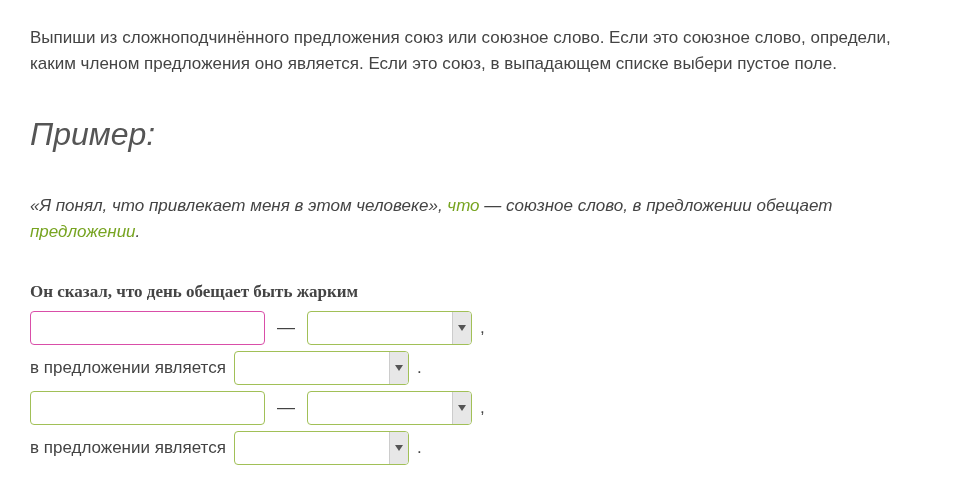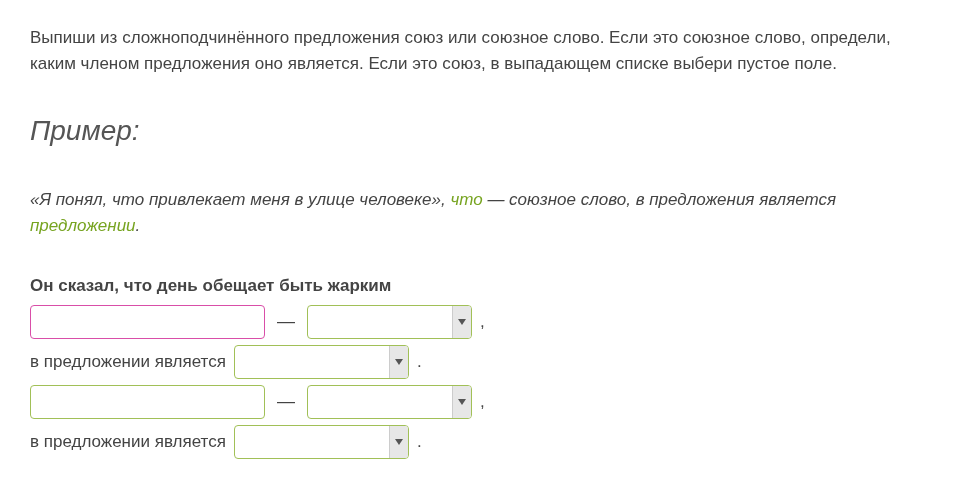--- a/index.html
+++ b/index.html
@@ -13,37 +13,38 @@
     background: #fff;
   }
   .wrap {
     padding: 25px 30px 30px 30px;
   }
   .instr {
     margin-bottom: 34px;
   }
   .example-heading {
     font-style: italic;
-    font-size: 28px;
+    font-size: 32px;
     color: #555;
     margin: 25px 0 35px 0;
     font-weight: 400;
   }
   .example-body {
     font-style: italic;
     margin-bottom: 35px;
   }
   .green {
     color: #77a421;
     margin-top: 39px;
   }
   .sentence {
     font-weight: 700;
     margin-bottom: 6px;
     margin-top: 18px;
+    font-family: Liberation Serif, serif;
   }
   .row {
     display: flex;
     align-items: center;
     flex-wrap: wrap;
     gap: 0;
     margin-bottom: 6px;
   }
   .txtin {
     box-sizing: border-box;
@@ -106,21 +107,21 @@
 </head>
 <body>
 
 <div class="wrap">
 
   <div class="instr">Выпиши из сложноподчинённого предложения союз или союзное слово. Если это союзное слово, определи, каким членом предложения оно является. Если это союз, в выпадающем списке выбери пустое поле.</div>
 
   <div class="example-heading">Пример:</div>
 
   <div class="example-body">
-    <span>«Я понял, что привлекает меня в улице человеке», </span><span class="green">что</span><span> — союзное слово, в предложения является </span><span class="green">предложении</span><span>.</span>
+    <span>«Я понял, что привлекает меня в этом человеке», </span><span class="green">что</span><span> — союзное слово, в предложении обещает </span><span class="green">предложении</span><span>.</span>
   </div>
 
   <div class="sentence">Он сказал, что день обещает быть жарким</div>
   <div class="row">
     <input class="txtin focus" type="text" value="" style="">
     <span class="dash">—</span>
     <div class="sel big">
       <div class="sel-body"></div>
       <div class="sel-btn">
         <svg viewBox="0 0 8 6">

